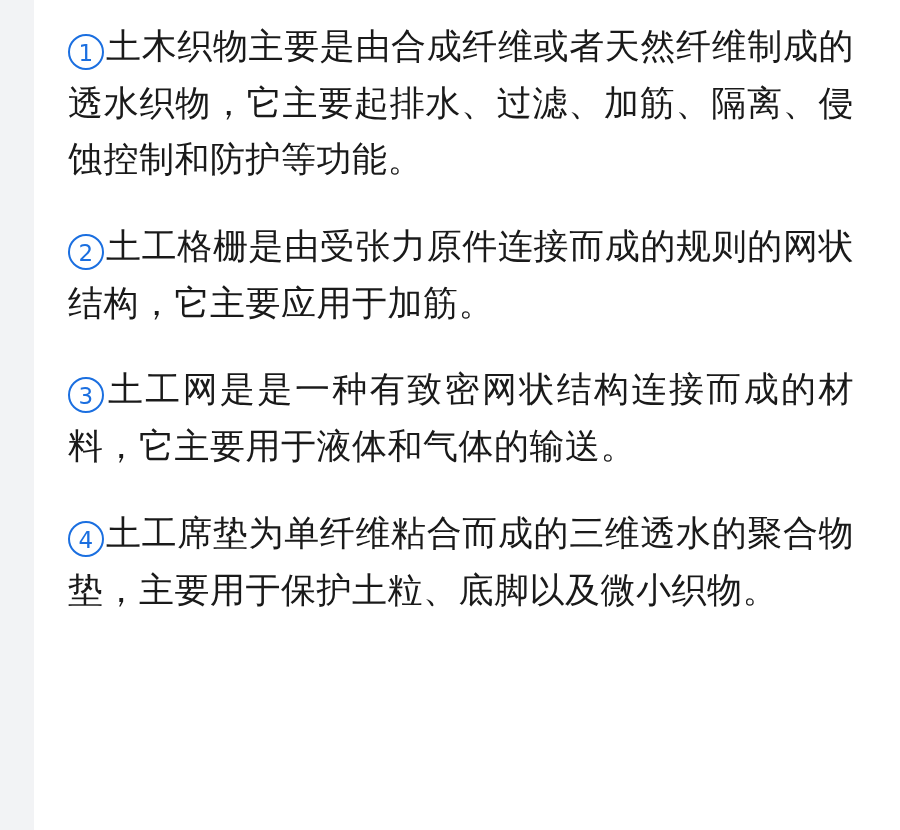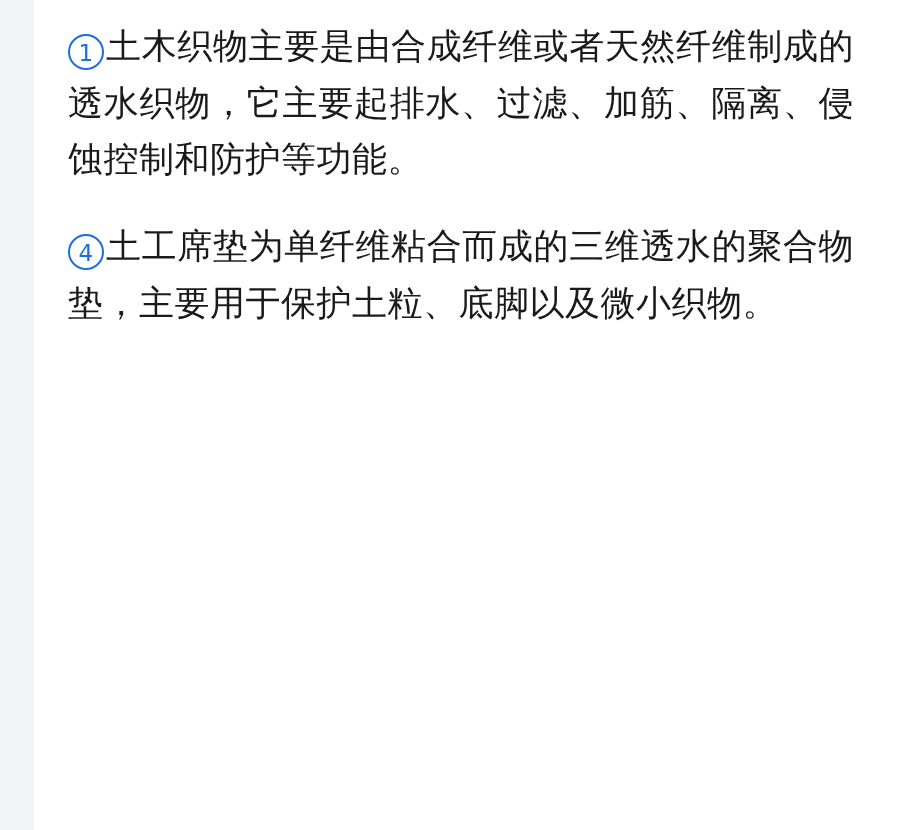--- a/index.html
+++ b/index.html
@@ -75,20 +75,26 @@
 <div class="page">
 
   <div class="left-gutter"></div>
 
   <div class="content">
 
     <p class="para">
       <span class="marker">1</span><span class="ptext">土木织物主要是由合成纤维或者天然纤维制成的透水织物，它主要起排水、过滤、加筋、隔离、侵蚀控制和防护等功能。</span>
     </p>
 
+    <p class="para">
+      <span class="marker">2</span><span class="ptext">土工格栅是由受张力原件连接而成的规则的网状结构，它主要应用于加筋。</span>
+    </p>
 
+    <p class="para">
+      <span class="marker">3</span><span class="ptext">土工网是是一种有致密网状结构连接而成的材料，它主要用于液体和气体的输送。</span>
+    </p>
 
     <p class="para">
       <span class="marker">4</span><span class="ptext">土工席垫为单纤维粘合而成的三维透水的聚合物垫，主要用于保护土粒、底脚以及微小织物。</span>
     </p>
 
   </div>
 </div>
 
 </body></html>

